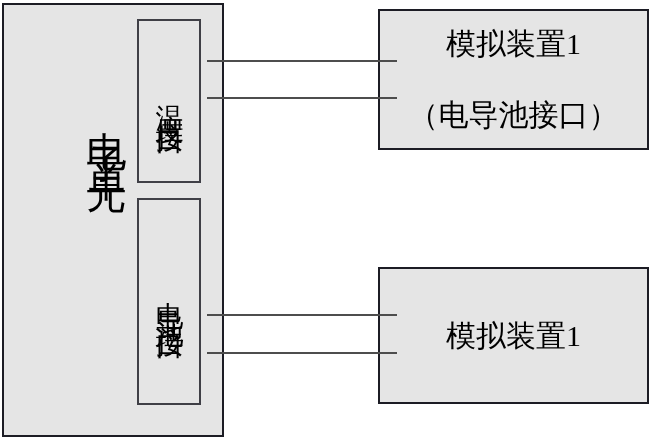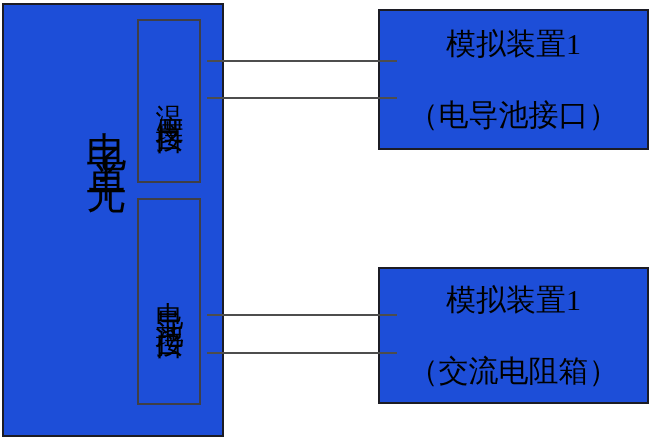--- a/index.html
+++ b/index.html
@@ -12,21 +12,21 @@
   .canvas {
     position: relative;
     width: 651px;
     height: 445px;
     background: #ffffff;
     overflow: hidden;
   }
   .box {
     position: absolute;
     box-sizing: border-box;
-    background: #1d4ed8;
+    background: #e5e5e5;
     border: 2px solid #1c1c24;
     gap: 29px;
   }
   .inner-box {
     border-color: #3f3f46;
     display: flex;
     align-items: center;
     justify-content: center;
   }
   .vtext {
@@ -90,21 +90,20 @@
     <span class="vtext iface-label">电导池接口</span>
   </div>
 
   <div class="box device-box" id="dev1-box">
     <span>模拟装置1</span>
     <span>（电导池接口）</span>
   </div>
 
   <div class="box device-box" id="dev2-box">
     <span>模拟装置1</span>
-    <span>（交流电阻箱）</span>
   </div>
 
   <div class="connector" id="line-t1"></div>
   <div class="connector" id="line-t2"></div>
 
   <div class="connector" id="line-c1"></div>
   <div class="connector" id="line-c2"></div>
 
 </div>
 

